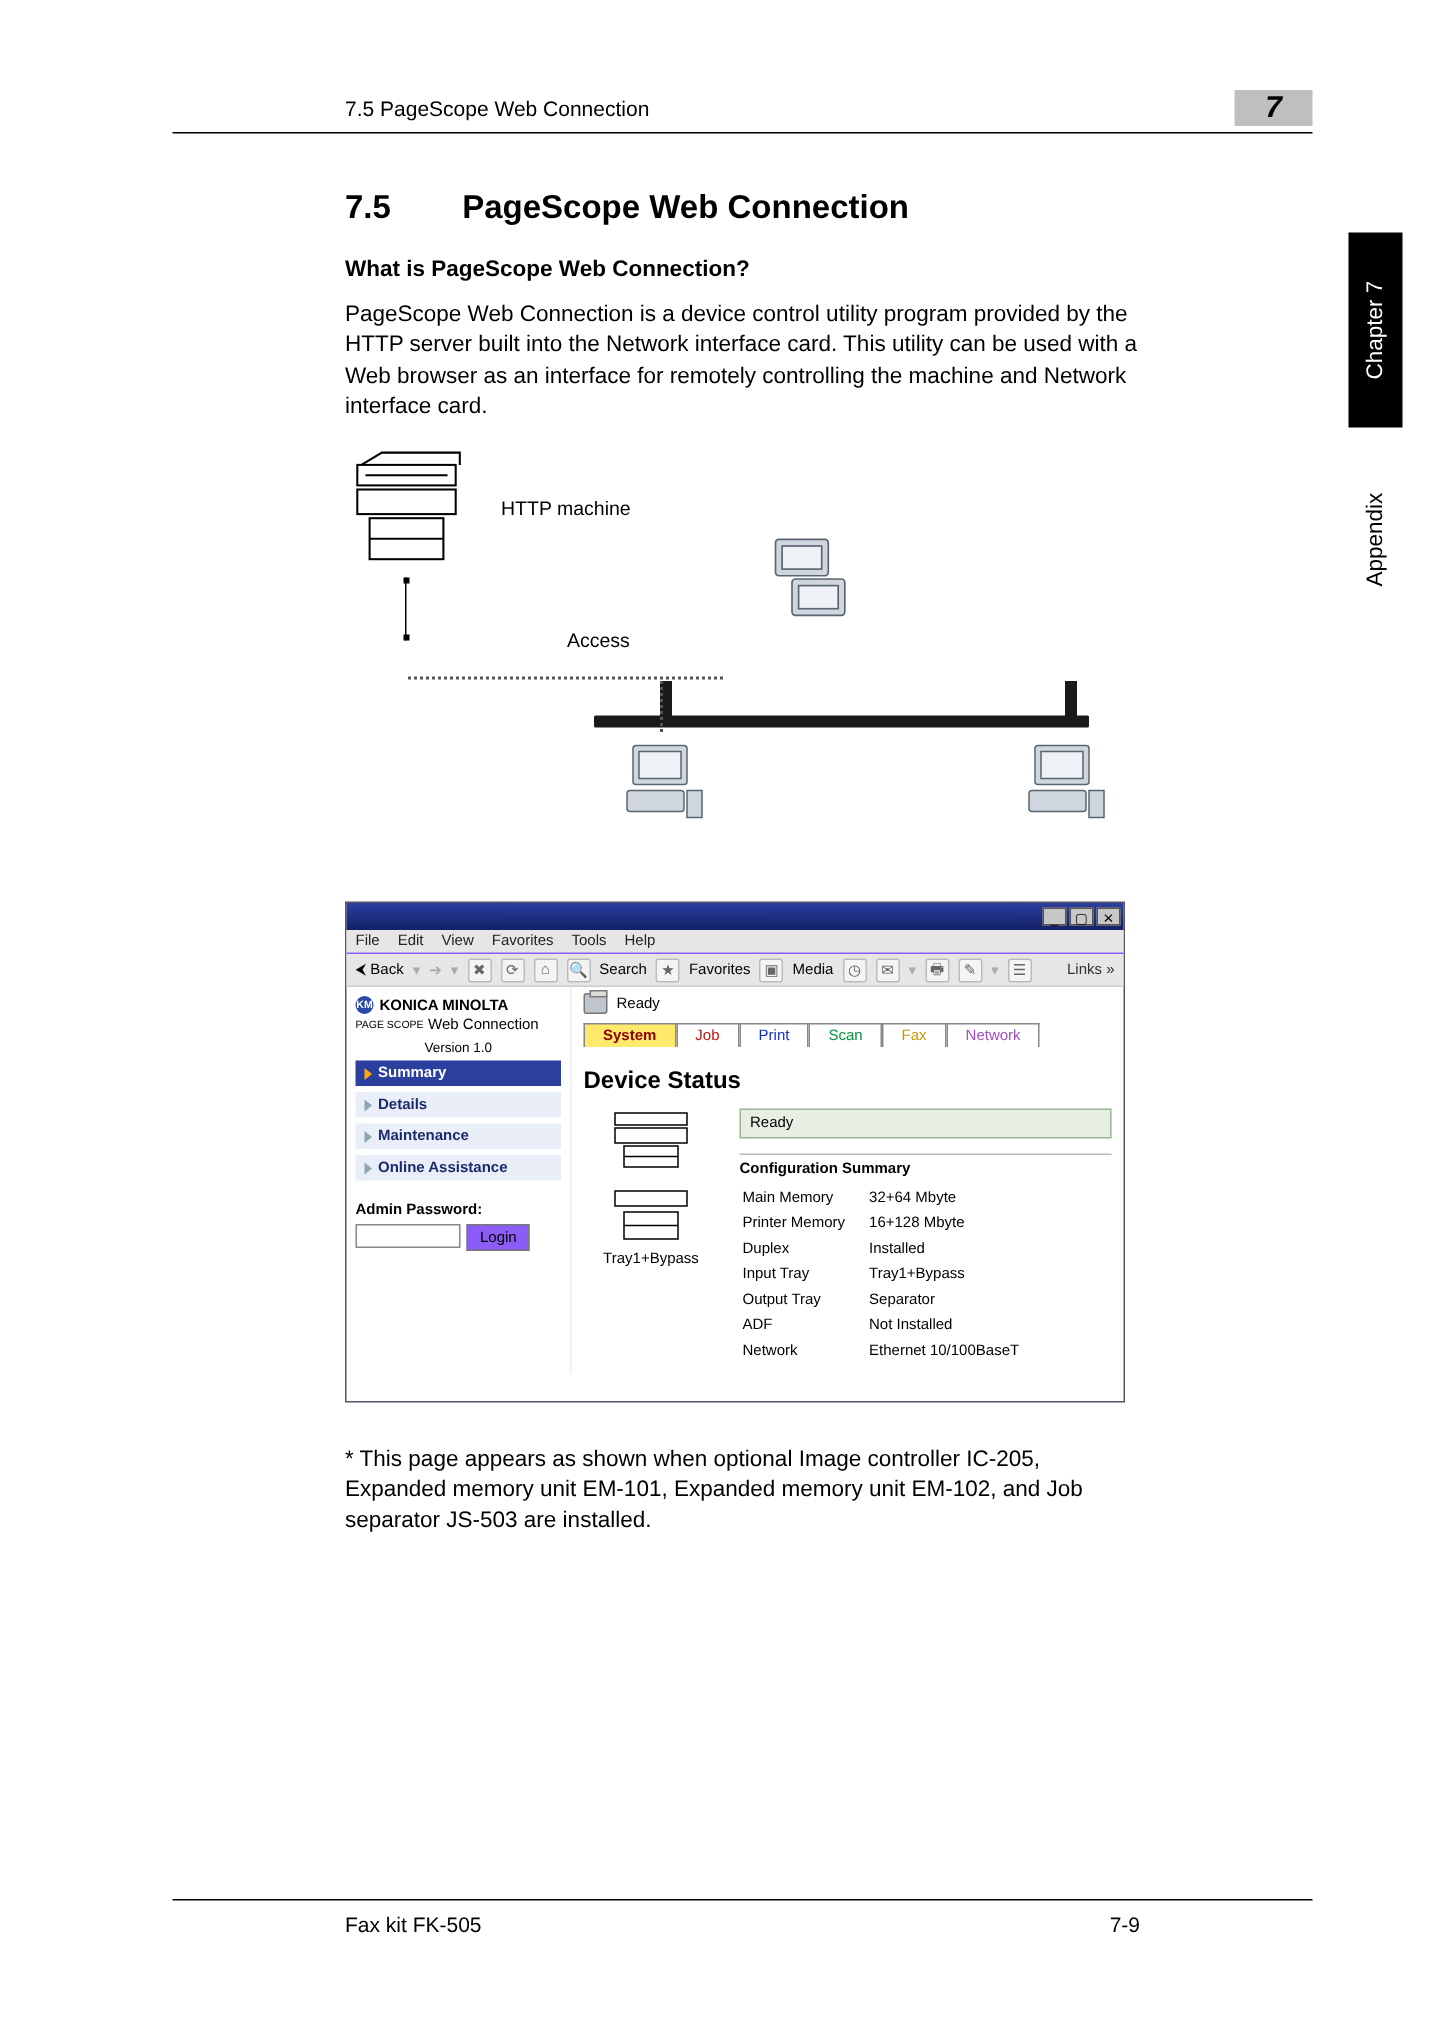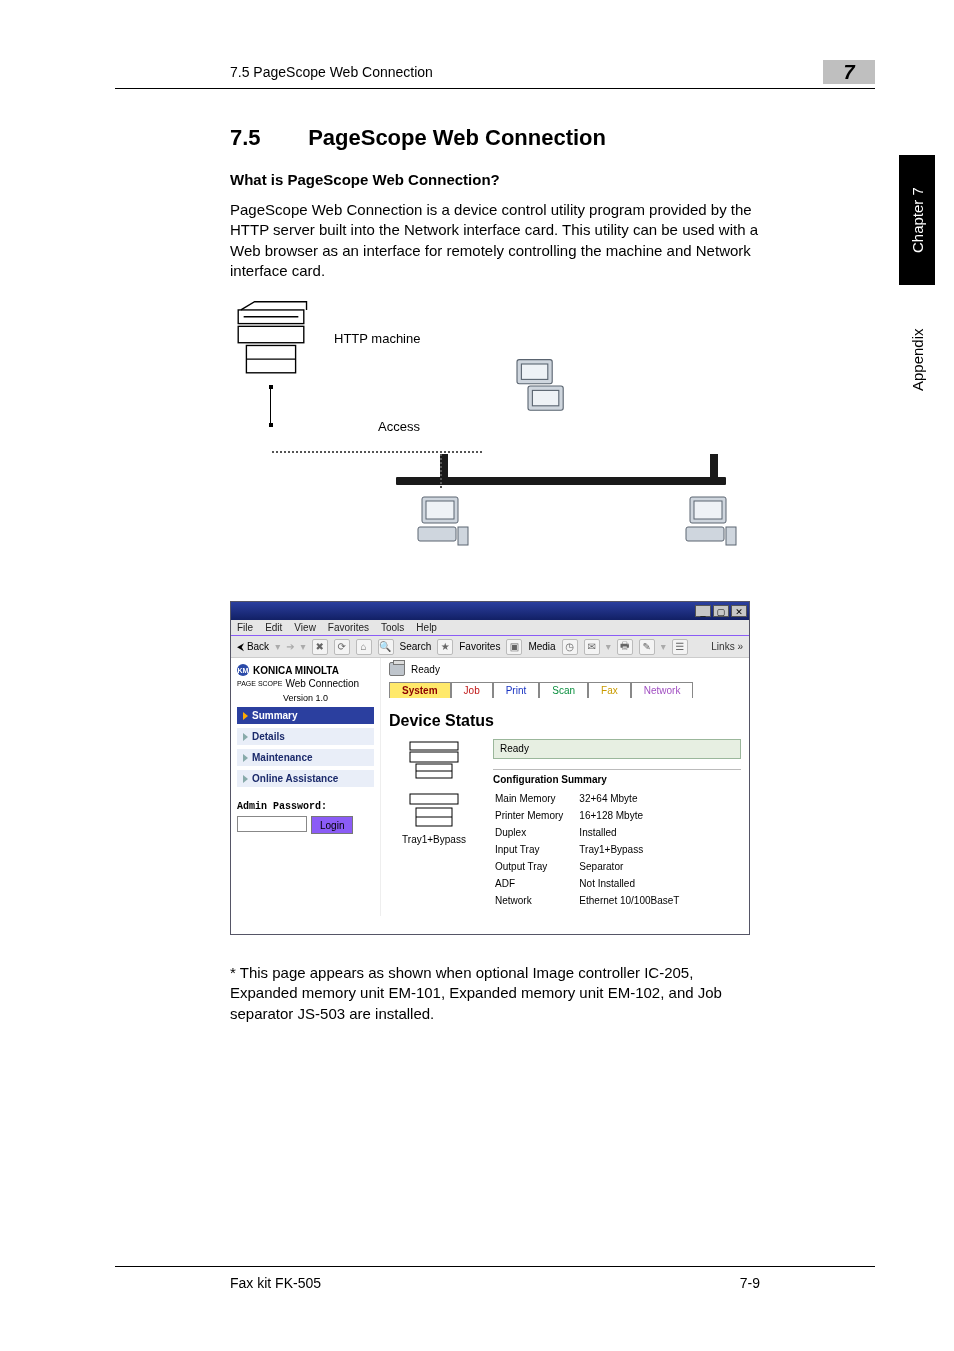--- a/index.html
+++ b/index.html
@@ -54,21 +54,21 @@
   .brand { font-size:10px; font-weight:bold; display:flex; align-items:flex-end; gap:4px; }
   .brand .dot { width:12px; height:12px; border-radius:50%; background:#2b4aa8; color:#fff; font-size:7px; display:flex; align-items:center; justify-content:center; }
   .subbrand { font-size:10px; margin-top:2px; display:flex; align-items:center; gap:3px; }
   .subbrand .ps { font-size:7px; line-height:7px; }
   .ver { font-size:9px; font-weight:normal; text-align:center; margin-top:4px; }
   .nav-item { background:#2b3f9f; color:#fff; font-size:10px; font-weight:bold; padding:3px 6px; margin-top:4px; display:flex; align-items:center; gap:4px; }
   .nav-item.light { background:#e9eef8; color:#1b2a6b; font-weight:bold; }
   .nav-item .arr { width:0; height:0; border-top:4px solid transparent; border-bottom:4px solid transparent; }
   .nav-item.sel .arr { border-left:5px solid #ffaa00; }
   .nav-item .arr.g { border-left:5px solid #8aa; }
-  .adminlbl { font-size:10px; font-weight:bold; margin-top:14px;font-family:Liberation Mono, monospace; }
+  .adminlbl { font-size:10px; font-weight:bold; margin-top:14px; }
   .pwrow { margin-top:4px; display:flex; gap:4px; }
   .pwrow input[type=password]{ width:70px; height:16px; border:1px solid #888; font-size:10px; background:#fff; }
   .loginbtn { height:18px; font-size:10px; padding:0 8px; background:#8b5cf6; border:1px solid #777; }
   .bw-right { flex:1; padding: 4px 8px 4px 8px; position:relative; }
   .statusline { display:flex; align-items:center; gap:6px; font-size:10px; margin-bottom:6px; }
   .statusline .prn-ic { width:16px; height:14px; background:#bfc5cc; border:1px solid #777; border-radius:2px; position:relative; }
   .statusline .prn-ic::after{content:"";position:absolute;left:3px;top:-3px;width:10px;height:3px;background:#ddd;border:1px solid #777;}
   .tabstrip { display:flex; gap:0; font-size:10px; }
   .tabstrip span { padding:2px 12px; border:1px solid #888; border-bottom:none; background:#fff; }
   .tabstrip span.system { background:#ffe96b; color:#8b0000; font-weight:bold; }

